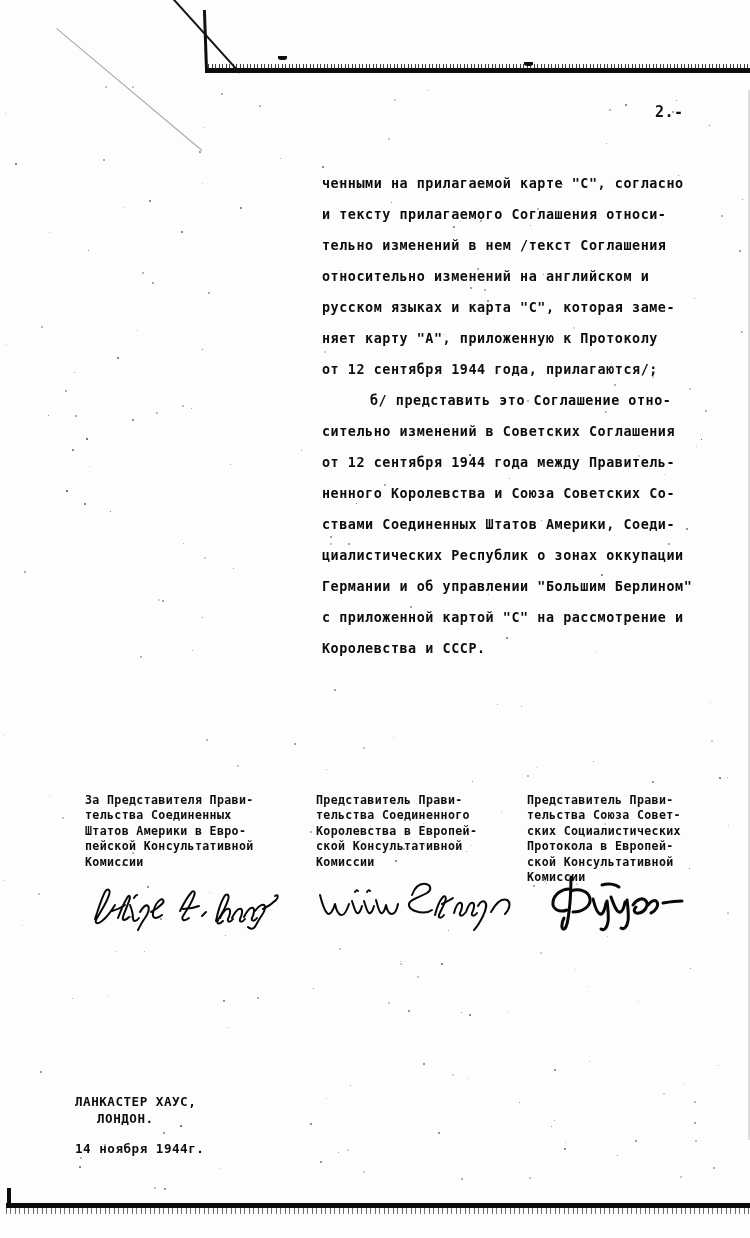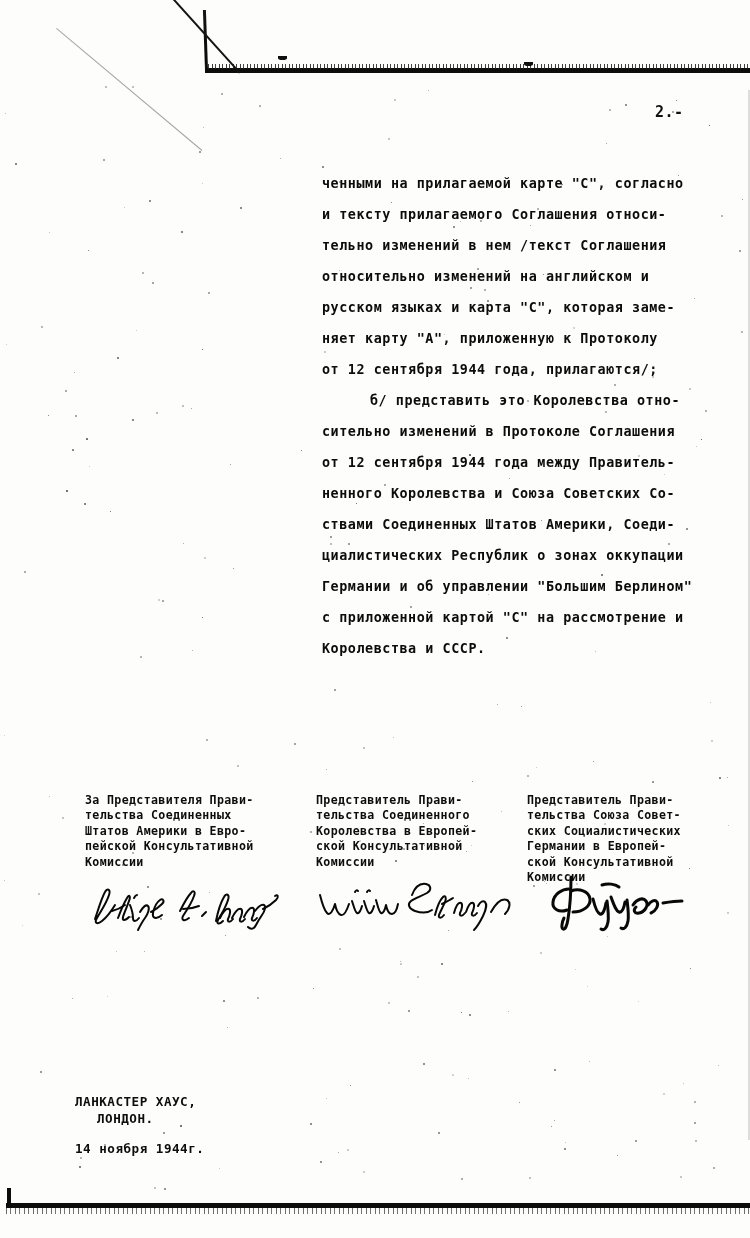--- a/index.html
+++ b/index.html
@@ -223,22 +223,22 @@
 
   <div class="body-text">
     <div class="body-line">ченными на прилагаемой карте "С", согласно</div>
     <div class="body-line">и тексту прилагаемого Соглашения относи-</div>
     <div class="body-line">тельно изменений в нем /текст Соглашения</div>
     <div class="body-line">относительно изменений на английском и</div>
     <div class="body-line">русском языках и карта "С", которая заме-</div>
     <div class="body-line">няет карту "А", приложенную к Протоколу</div>
     <div class="body-line">от 12 сентября 1944 года, прилагаются/;</div>
 
-    <div class="body-line indent">б/ представить это Королевства отно-</div>
-    <div class="body-line">сительно изменений в Протоколе Соглашения</div>
+    <div class="body-line indent">б/ представить это Соглашение отно-</div>
+    <div class="body-line">сительно изменений в Советских Соглашения</div>
     <div class="body-line">от 12 сентября 1944 года между Правитель-</div>
     <div class="body-line">ненного Королевства и Союза Советских Со-</div>
     <div class="body-line">ствами Соединенных Штатов Америки, Соеди-</div>
     <div class="body-line">циалистических Республик о зонах оккупации</div>
     <div class="body-line">Германии и об управлении "Большим Берлином"</div>
     <div class="body-line">с приложенной картой "С" на рассмотрение и</div>
     <div class="body-line">Королевства и СССР.</div>
   </div>
 
   <div class="sig-row">
@@ -297,21 +297,21 @@
             <path d="M175 33 C180 24 186 19 191 21 C195 23 194 30 189 35"></path>
           </g>
         </svg>
       </div>
     </div>
 
     <div class="sig-col c2">
       <div class="sig-head">Представитель Прави-</div>
       <div class="sig-head">тельства Союза Совет-</div>
       <div class="sig-head">ских Социалистических</div>
-      <div class="sig-head">Германии в Европей-</div>
+      <div class="sig-head">Протокола в Европей-</div>
       <div class="sig-head">ской Консультативной</div>
       <div class="sig-head">Комиссии</div>
       <div class="sig-mark" style="top:82px; left:18px;">
         <svg width="150" height="58" viewBox="0 0 150 58" aria-hidden="true">
           <g class="sig-ink" stroke-width="3">
             <path d="M26 2 C26 16 25 32 23 44 C22 51 20 55 18 54 C16 53 17 47 19 43"></path>
             <path d="M24 14 C17 14 9 19 8 27 C7 34 14 38 22 35"></path>
             <path d="M26 16 C34 13 44 16 45 24 C46 31 38 37 28 37"></path>
             <path d="M48 24 C50 32 52 38 55 39 C58 40 60 34 61 28"></path>
             <path d="M62 26 C63 34 64 41 63 47 C62 53 59 56 56 54"></path>

